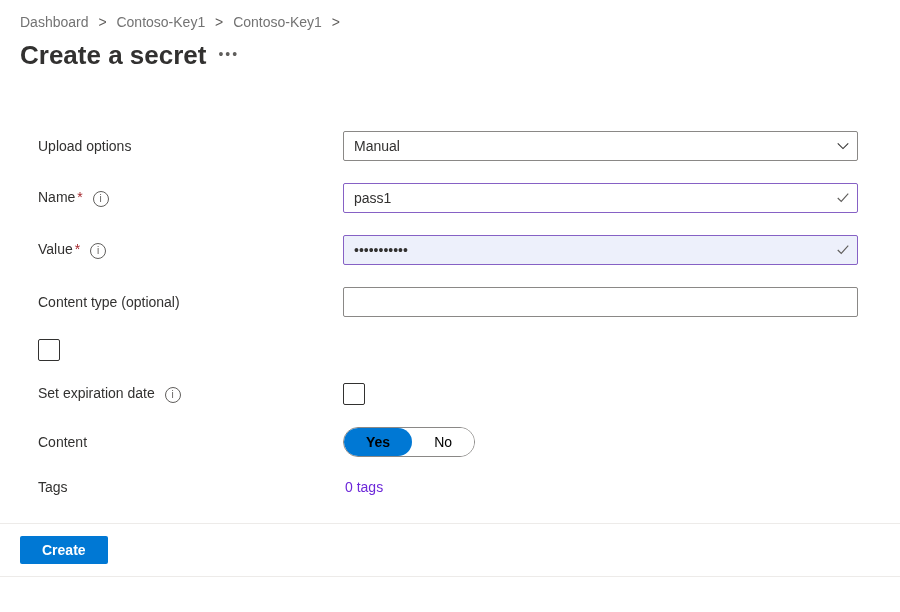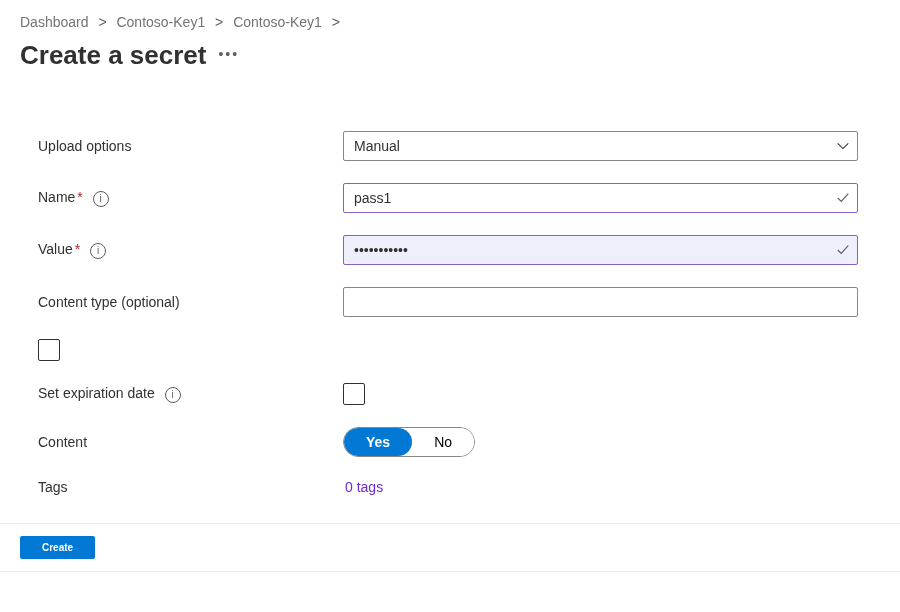--- a/index.html
+++ b/index.html
@@ -18,24 +18,24 @@
   .field{width:515px;position:relative;}
   .ctrl{width:100%;height:30px;border:1px solid #8a8886;border-radius:2px;padding:0 30px 0 10px;box-sizing:border-box;font-size:14px;font-family:inherit;background:#fff;color:#323130;}
   .select{appearance:none;-webkit-appearance:none;}
   .chev{position:absolute;right:8px;top:50%;transform:translateY(-50%);pointer-events:none;color:#323130;}
   .valid{border:1px solid #8661c5;}
   .valid.filled{background:#edf0fb;}
   .check{position:absolute;right:8px;top:50%;transform:translateY(-50%);color:#605e5c;}
   .checkbox{width:20px;height:20px;border:1px solid #323130;border-radius:2px;cursor:pointer;}
   .toggle-group{display:inline-flex;border:1px solid #8a8886;border-radius:16px;overflow:hidden;height:28px;}
   .toggle-btn{border:none;background:#fff;padding:0 22px;font-size:14px;cursor:pointer;font-family:inherit;}
-  .toggle-btn.active{background:#0078d4;color:#ffffff;border-radius:16px;font-weight:600;}
+  .toggle-btn.active{background:#0078d4;color:#000000;border-radius:16px;font-weight:600;}
   .tags-link{color:#6d28d9;margin-left:2px;}
   .footer{border-top:1px solid #edebe9;border-bottom:1px solid #edebe9;margin-top:28px;padding:12px 20px;}
-  .create-btn{background:#0078d4;color:#fff;border:none;border-radius:2px;padding:6px 22px;font-size:10px;font-weight:600;cursor:pointer;font-family:inherit;}
+  .create-btn{background:#0078d4;color:#fff;border:none;border-radius:2px;padding:6px 22px;font-size:14px;font-weight:600;cursor:pointer;font-family:inherit;}
   svg{display:block;}
 </style>
 </head>
 <body>
 
 <div class="wrap">
   <div class="breadcrumb">
     <a href="#">Dashboard</a>
     <span class="sep">&gt;</span>
     <a href="#">Contoso-Key1</a>

